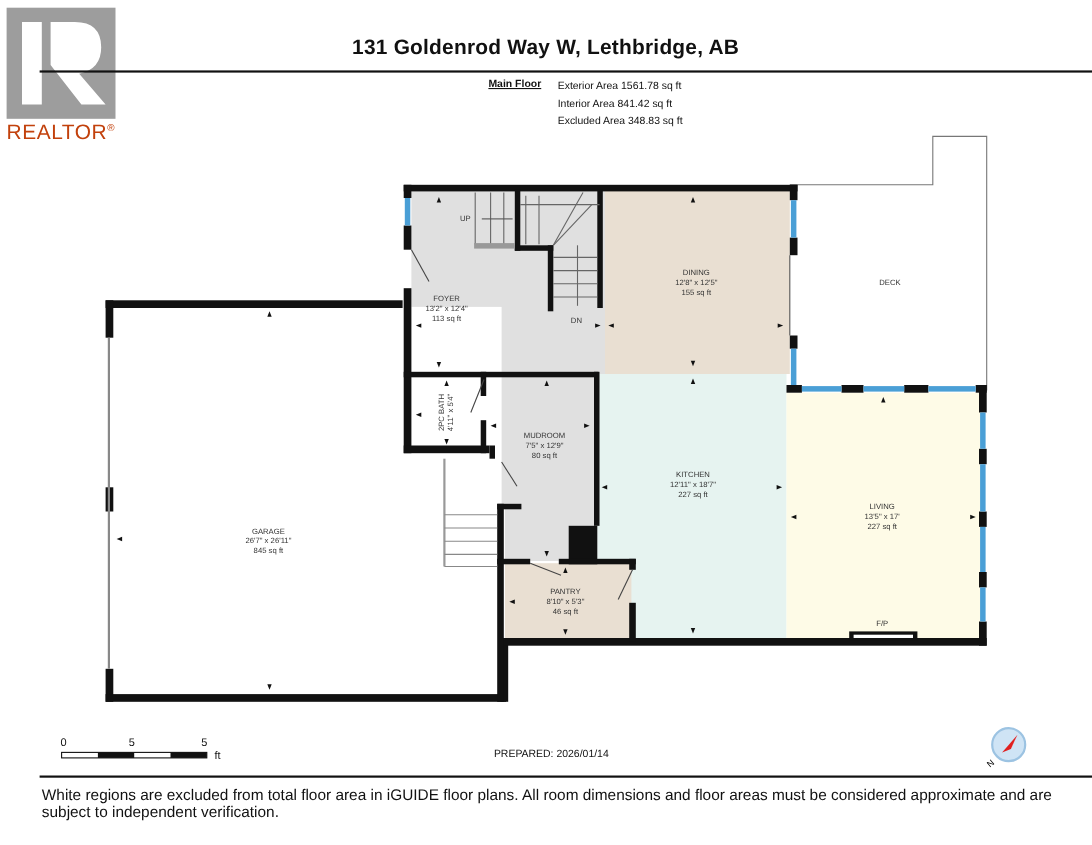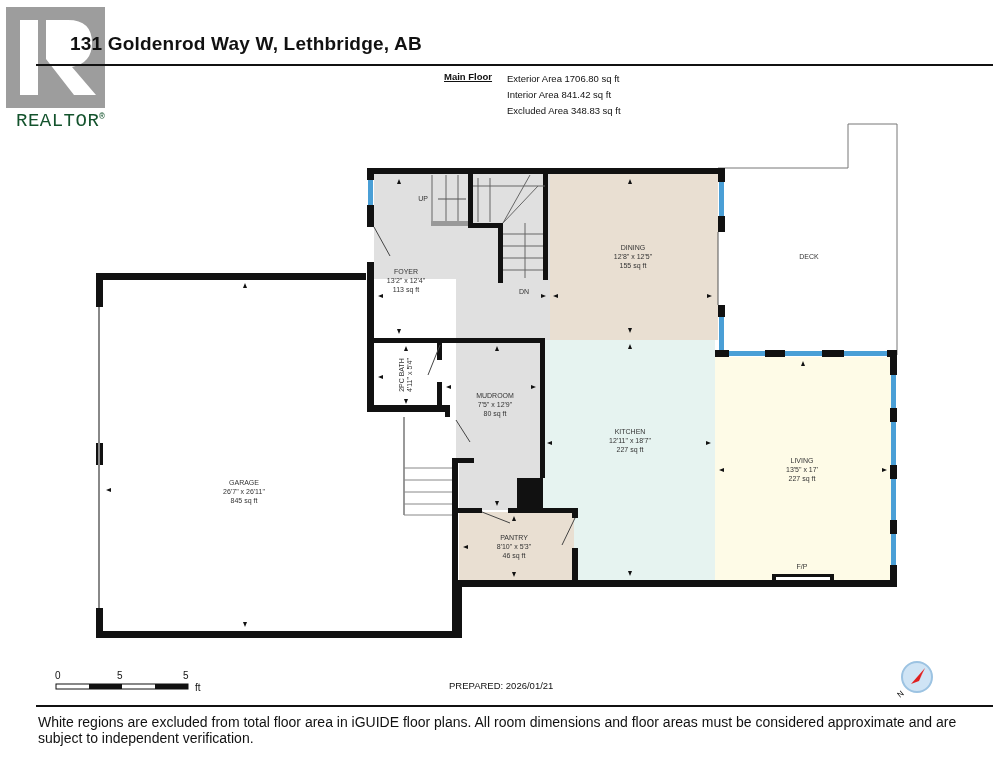--- a/index.html
+++ b/index.html
@@ -1,20 +1,20 @@
 <!DOCTYPE html>
 <html><head>
 <meta charset="utf-8">
 <style>
   html, body { margin:0; padding:0; background:#ffffff; }
   body { width:993px; height:768px; position:relative; overflow:hidden; font-family:"Liberation Sans", sans-serif; color:#111; }
   .logo { position:absolute; left:6px; top:7px; width:99px; height:101px; background:#9d9d9d; }
-  .logo-text { position:absolute; left:16px; top:110px; font-size:19px; letter-spacing:0.5px; color:#14532d;font-family:Liberation Mono, monospace; }
+  .logo-text { position:absolute; left:6px; top:110px; font-size:19px; letter-spacing:0.5px; color:#c2410c; }
   .logo-text sup { font-size:9px; }
-  .title { position:absolute; left:0; width:922px; top:33px; text-align:left; font-size:19px; font-weight:bold; letter-spacing:0.2px; padding-left:70px; box-sizing:border-box; }
+  .title { position:absolute; left:0; width:922px; top:33px; text-align:center; font-size:19px; font-weight:bold; letter-spacing:0.2px; padding-left:70px; box-sizing:border-box; }
   .title-rule { position:absolute; left:36px; right:0; top:64px; height:2px; background:#111; }
   .floor-label { position:absolute; left:444px; top:71px; font-size:9.5px; font-weight:bold;text-decoration:underline; }
   .area-lines { position:absolute; left:507px; top:71px; font-size:9.5px; line-height:16px; }
   svg.plan { position:absolute; left:0; top:0; }
   .room-label { font-family:"Liberation Sans", sans-serif; font-size:7px; fill:#333; text-anchor:middle; }
   .scale-wrap { position:absolute; left:55px; top:670px; }
   .scale-num { position:absolute; font-size:10px; top:0; }
   .prepared { position:absolute; left:449px; top:680px; font-size:9.5px; }
   .bottom-rule { position:absolute; left:36px; right:0; top:705px; height:2px; background:#111; }
   .disclaimer { position:absolute; left:38px; top:714px; font-size:14px; }
@@ -28,21 +28,21 @@
     <path d="M40 13 H62 Q86 13 86 36 Q86 56 66 60 L90 88 H68 L40 52 Z" fill="#fff"></path>
   </svg>
 </div>
 <div class="logo-text"><span>REALTOR</span><sup>®</sup></div>
 
 <div class="title">131 Goldenrod Way W, Lethbridge, AB</div>
 <div class="title-rule"></div>
 
 <div class="floor-label">Main Floor</div>
 <div class="area-lines">
-  <div>Exterior Area 1706.80 sq ft</div>
+  <div>Exterior Area 1561.78 sq ft</div>
   <div>Interior Area 841.42 sq ft</div>
   <div>Excluded Area 348.83 sq ft</div>
 </div>
 
 <svg class="plan" width="993" height="768" viewBox="0 0 993 768">
 
   <g>
     <polyline points="718,168 848,168 848,124 897,124 897,355" fill="none" stroke="#777" stroke-width="1"></polyline>
   </g>
 
@@ -254,15 +254,15 @@
   </g>
 </svg>
 
 <div class="scale-wrap">
   <span class="scale-num" style="left:0">0</span>
   <span class="scale-num" style="left:62px">5</span>
   <span class="scale-num" style="left:128px">5</span>
   <span class="scale-num" style="left:140px; top:12px">ft</span>
 </div>
 
-<div class="prepared">PREPARED: 2026/01/21</div>
+<div class="prepared">PREPARED: 2026/01/14</div>
 <div class="bottom-rule"></div>
 <div class="disclaimer">White regions are excluded from total floor area in iGUIDE floor plans. All room dimensions and floor areas must be considered approximate and are subject to independent verification.</div>
 
 </body></html>

